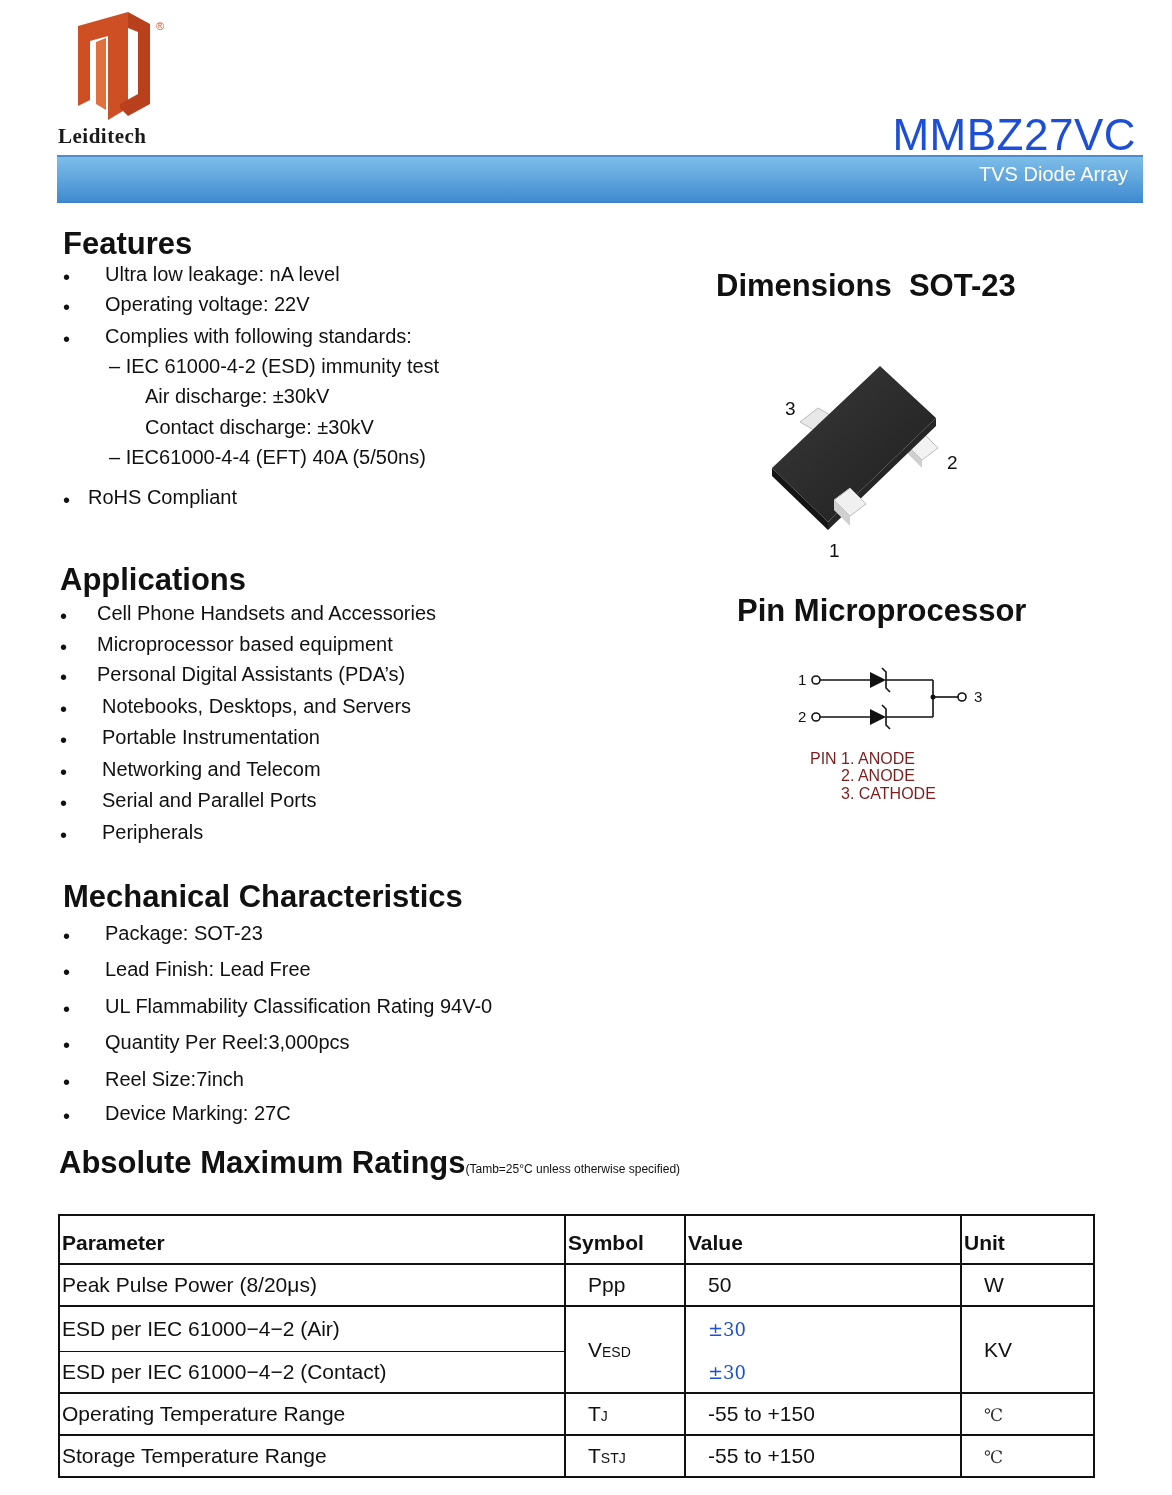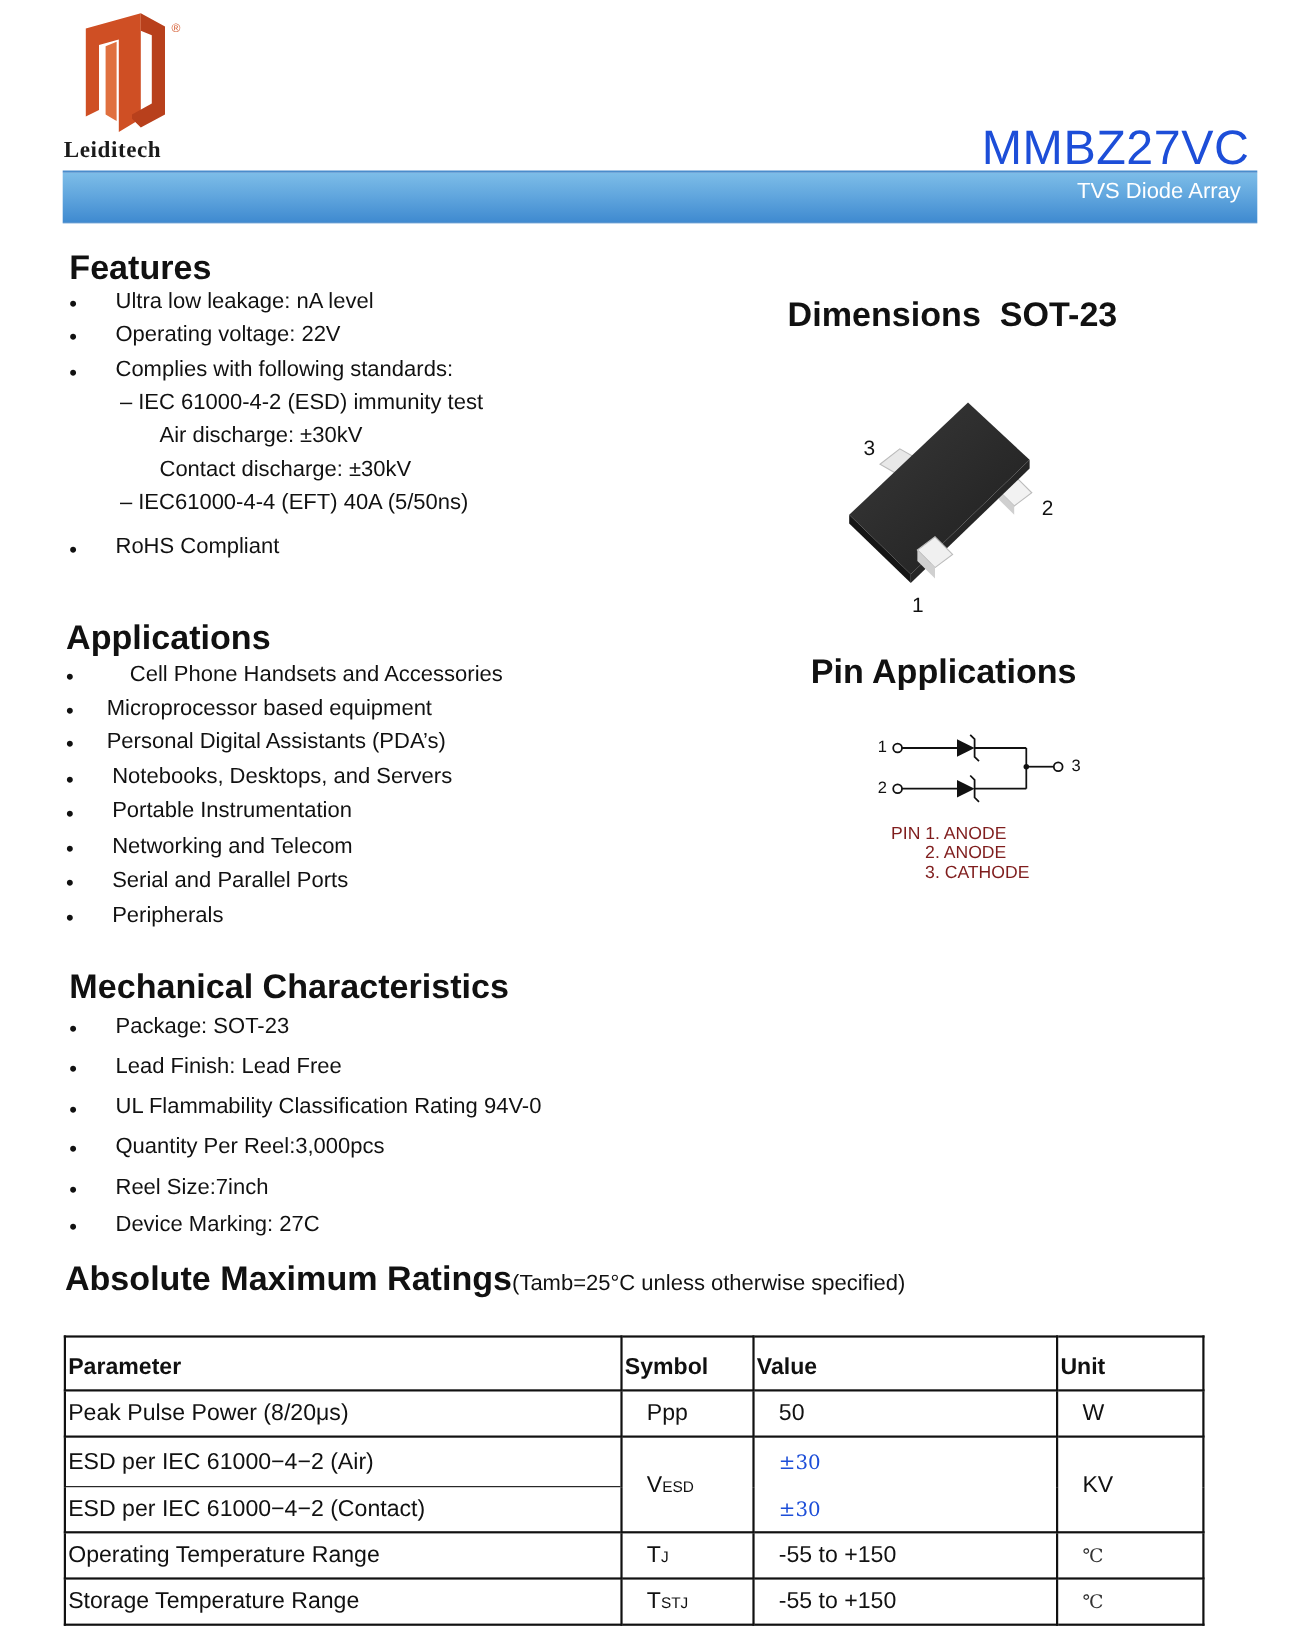--- a/index.html
+++ b/index.html
@@ -88,29 +88,29 @@
       <span class="li-text" style="left:82px;">Air discharge: ±30kV</span>
     </div>
   <div class="li" style="top:153px;">
       <span class="li-text" style="left:82px;">Contact discharge: ±30kV</span>
     </div>
   <div class="li" style="top:183px;">
       <span class="li-text" style="left:46px;">– IEC61000-4-4 (EFT) 40A (5/50ns)</span>
     </div>
   <div class="li" style="top:223px;">
       <span class="bullet">•</span>
-      <span class="li-text" style="left:42px;">RoHS Compliant</span>
+      <span class="li-text" style="left:25px;">RoHS Compliant</span>
     </div>
 </div>
 
 <div class="abs h2" style="left:60px; top:562px;">Applications</div>
 <div class="abs list" style="left:60px; top:603px; width:600px; height:250px;">
   <div class="li" style="top:0;">
       <span class="bullet">•</span>
-      <span class="li-text" style="left:37px;margin-left:21px;">Cell Phone Handsets and Accessories</span>
+      <span class="li-text" style="left:37px;">Cell Phone Handsets and Accessories</span>
     </div>
   <div class="li" style="top:31px;">
       <span class="bullet">•</span>
       <span class="li-text" style="left:37px;">Microprocessor based equipment</span>
     </div>
   <div class="li" style="top:61px;">
       <span class="bullet">•</span>
       <span class="li-text" style="left:37px;">Personal Digital Assistants (PDA’s)</span>
     </div>
   <div class="li" style="top:93px;">
@@ -184,21 +184,21 @@
     <polygon points="68,172 176,68 176,76 68,180" fill="#262626"></polygon>
 
     <polygon points="74,150 90,138 106,154 90,166" fill="#f0f0f0" stroke="#bbb" stroke-width="1"></polygon>
     <polygon points="74,150 90,166 90,176 74,160" fill="#d0d0d0"></polygon>
   </svg>
   <span class="abs" style="left:25px; top:48px; font-size:19px;">3</span>
   <span class="abs" style="left:187px; top:102px; font-size:19px;">2</span>
   <span class="abs" style="left:69px; top:190px; font-size:19px;">1</span>
 </div>
 
-<div class="abs h2" style="left:737px; top:593px;">Pin Applications</div>
+<div class="abs h2" style="left:737px; top:593px;">Pin Microprocessor</div>
 <div id="pinconf" class="abs">
   <svg width="220" height="80" viewBox="0 0 220 80">
     <g stroke="#111" stroke-width="1.6" fill="none">
       <circle cx="26" cy="20" r="4" fill="#fff"></circle>
       <circle cx="26" cy="57" r="4" fill="#fff"></circle>
       <line x1="30" y1="20" x2="80" y2="20"></line>
       <line x1="30" y1="57" x2="80" y2="57"></line>
       <line x1="96" y1="20" x2="143" y2="20"></line>
       <line x1="96" y1="57" x2="143" y2="57"></line>
       <line x1="143" y1="20" x2="143" y2="57"></line>
@@ -213,21 +213,21 @@
   </svg>
   <span class="abs" style="left:8px; top:11px; font-size:15px;">1</span>
   <span class="abs" style="left:8px; top:48px; font-size:15px;">2</span>
   <span class="abs" style="left:184px; top:28px; font-size:15px;">3</span>
 </div>
 <div class="abs pin-legend" style="left:810px; top:750px;">PIN 1. ANODE</div>
 <div class="abs pin-legend" style="left:841px; top:767px;">2. ANODE</div>
 <div class="abs pin-legend" style="left:841px; top:785px;">3. CATHODE</div>
 
 <div class="abs" style="left:59px; top:1145px; white-space:nowrap;">
-  <span style="font-weight:bold; font-size:31px;">Absolute Maximum Ratings</span><span style="font-size:20px;text-align:right;">(Tamb=25°C unless otherwise specified)</span>
+  <span style="font-weight:bold; font-size:31px;">Absolute Maximum Ratings</span><span style="font-size:12px;text-align:right;">(Tamb=25°C unless otherwise specified)</span>
 </div>
 
 <table id="ratings-table">
   <tbody>
       <tr class="head">
     <td class="c1">Parameter</td>
     <td class="c2">Symbol</td>
     <td class="c3">Value</td>
     <td class="c4">Unit</td>
   </tr>

